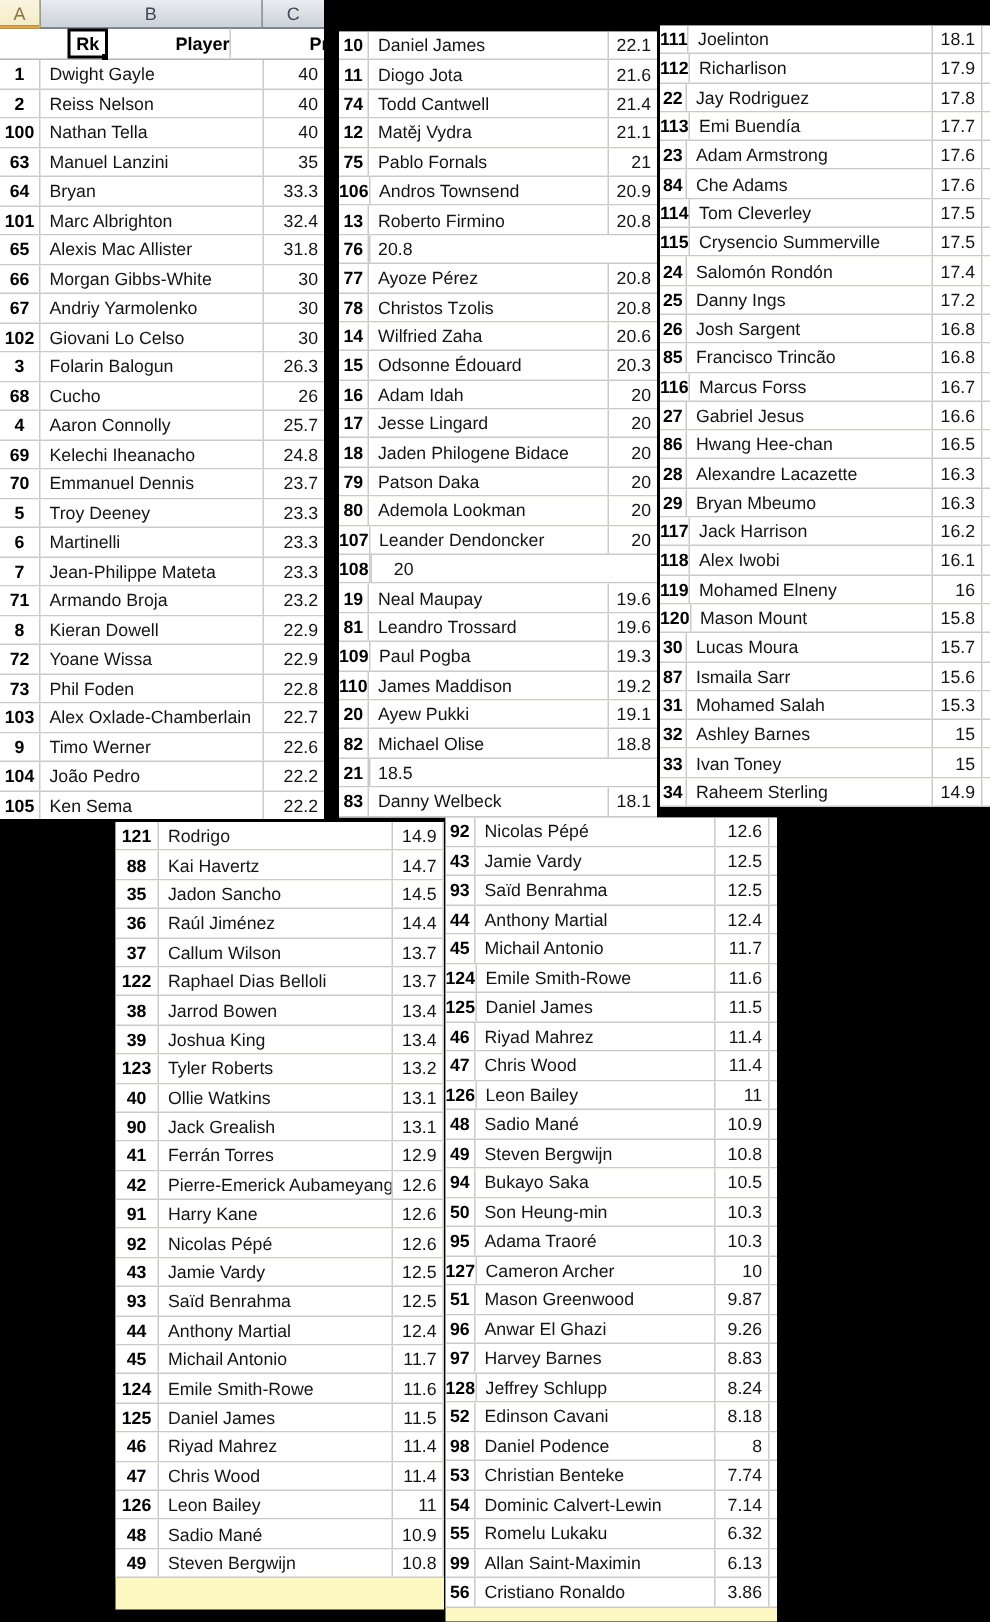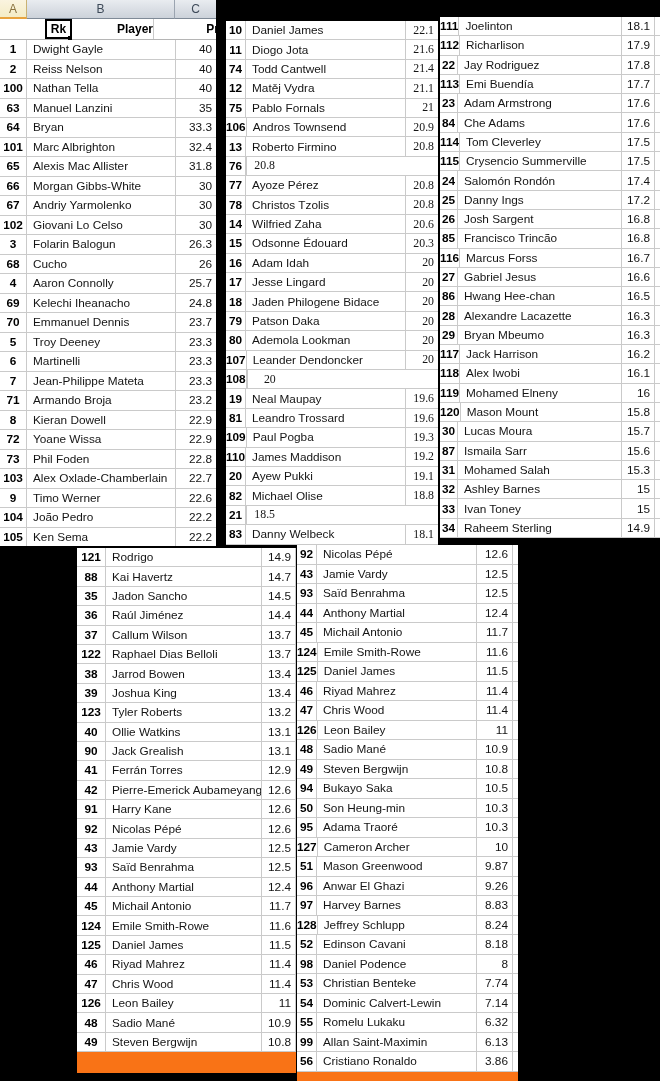--- a/index.html
+++ b/index.html
@@ -1,18 +1,18 @@
 <!DOCTYPE html>
 <html><head>
 <meta charset="utf-8">
 <style>
   html,body{margin:0;padding:0;background:#000;}
   body{width:660px;height:1081px;position:relative;overflow:hidden;
        font-family:"Liberation Sans","DejaVu Sans",sans-serif;}
-  .panel{position:absolute;background:#f97316;overflow:hidden;}
+  .panel{position:absolute;background:#fef9c3;overflow:hidden;}
 
   
   .rows{display:flex;flex-direction:column;}
   .row{display:flex;align-items:center;box-sizing:border-box;
        border-bottom:1px solid #cacaca;font-size:11.8px;color:#141414;
        background:#fff;flex:0 0 auto;}
   .c-rk{flex:0 0 auto;box-sizing:border-box;border-right:1px solid #cacaca;
         text-align:center;font-weight:bold;color:#000;overflow:visible;
         display:flex;align-items:center;justify-content:center;height:100%;}
   .c-name{flex:1 1 auto;box-sizing:border-box;padding-left:6px;white-space:nowrap;
@@ -43,21 +43,21 @@
   .fh-press{flex:0 0 41px;justify-content:flex-end;padding-right:1px;}
   #p-tl .rows{background:#fff;}
   #p-tl .row{height:19.5px;}
   #p-tl .c-rk{flex-basis:27px;}
   #p-tl .c-val{flex-basis:41px;border-right:none;}
 
   
   #p-tm{left:226px;top:21px;width:212px;height:524px;}
   #p-tm .row{height:19.4px;}
   #p-tm .c-rk{flex-basis:20px;}
-  #p-tm .c-val{flex-basis:33px;border-right:none;font-family:Liberation Serif, serif;}
+  #p-tm .c-val{flex-basis:33px;border-right:none;}
 
   
   #p-tr{left:440px;top:17px;width:220px;height:521px;}
   #p-tr .row{height:19.3px;}
   #p-tr .c-rk{flex-basis:18px;}
   #p-tr .c-val{flex-basis:34px;}
 
   
   #p-bl{left:77px;top:548px;width:219px;height:525px;}
   #p-bl .row{height:19.4px;}

